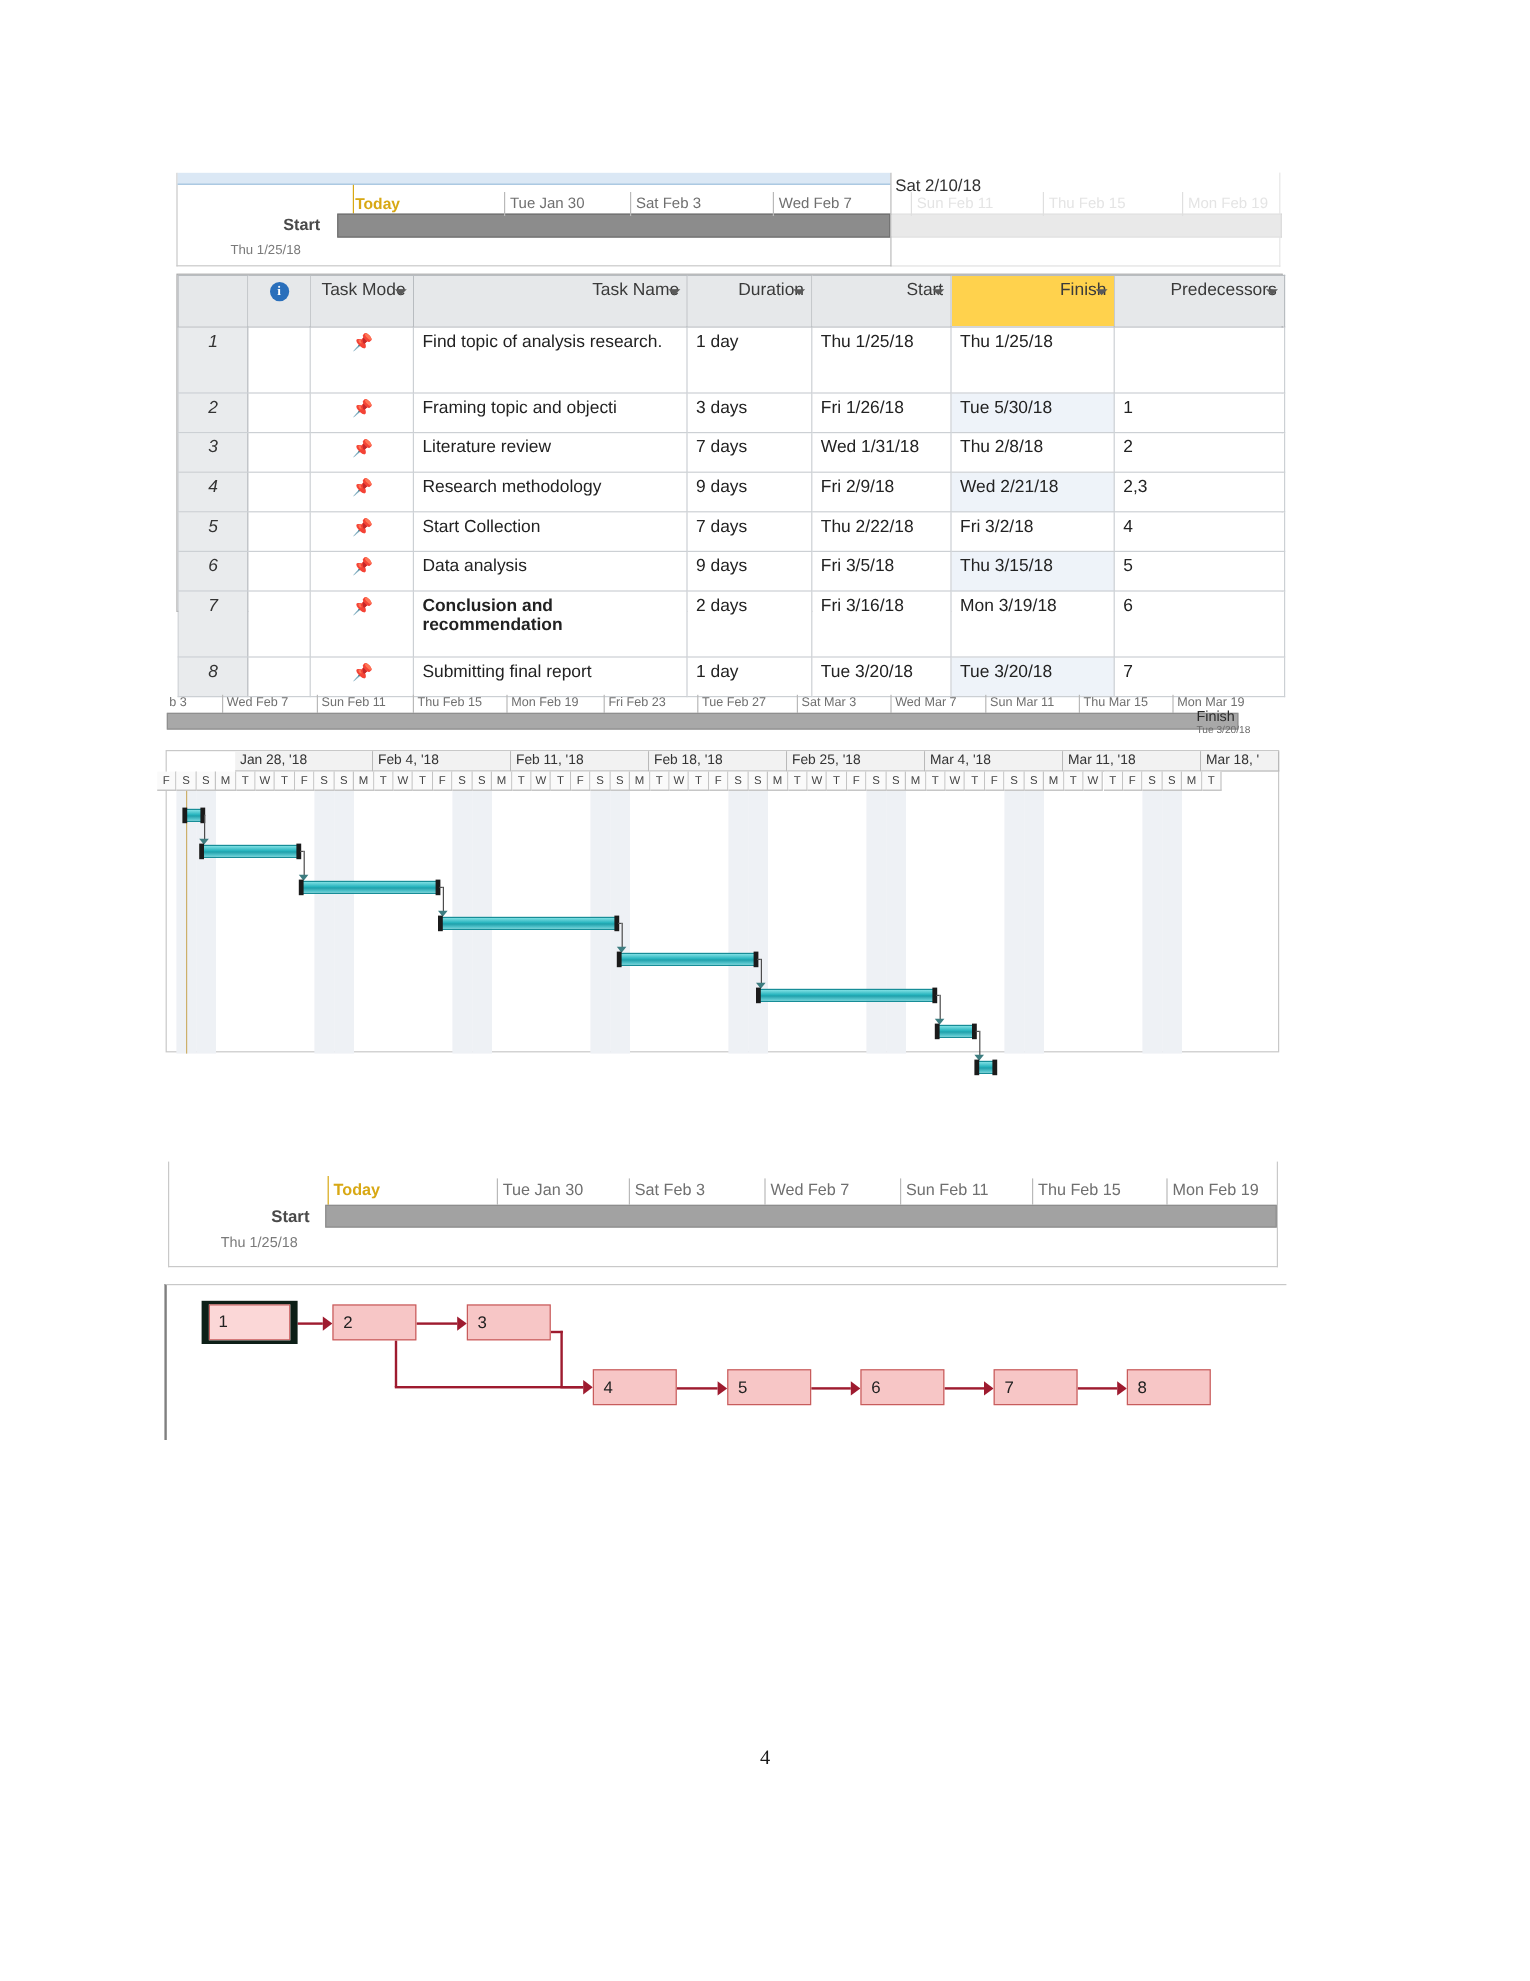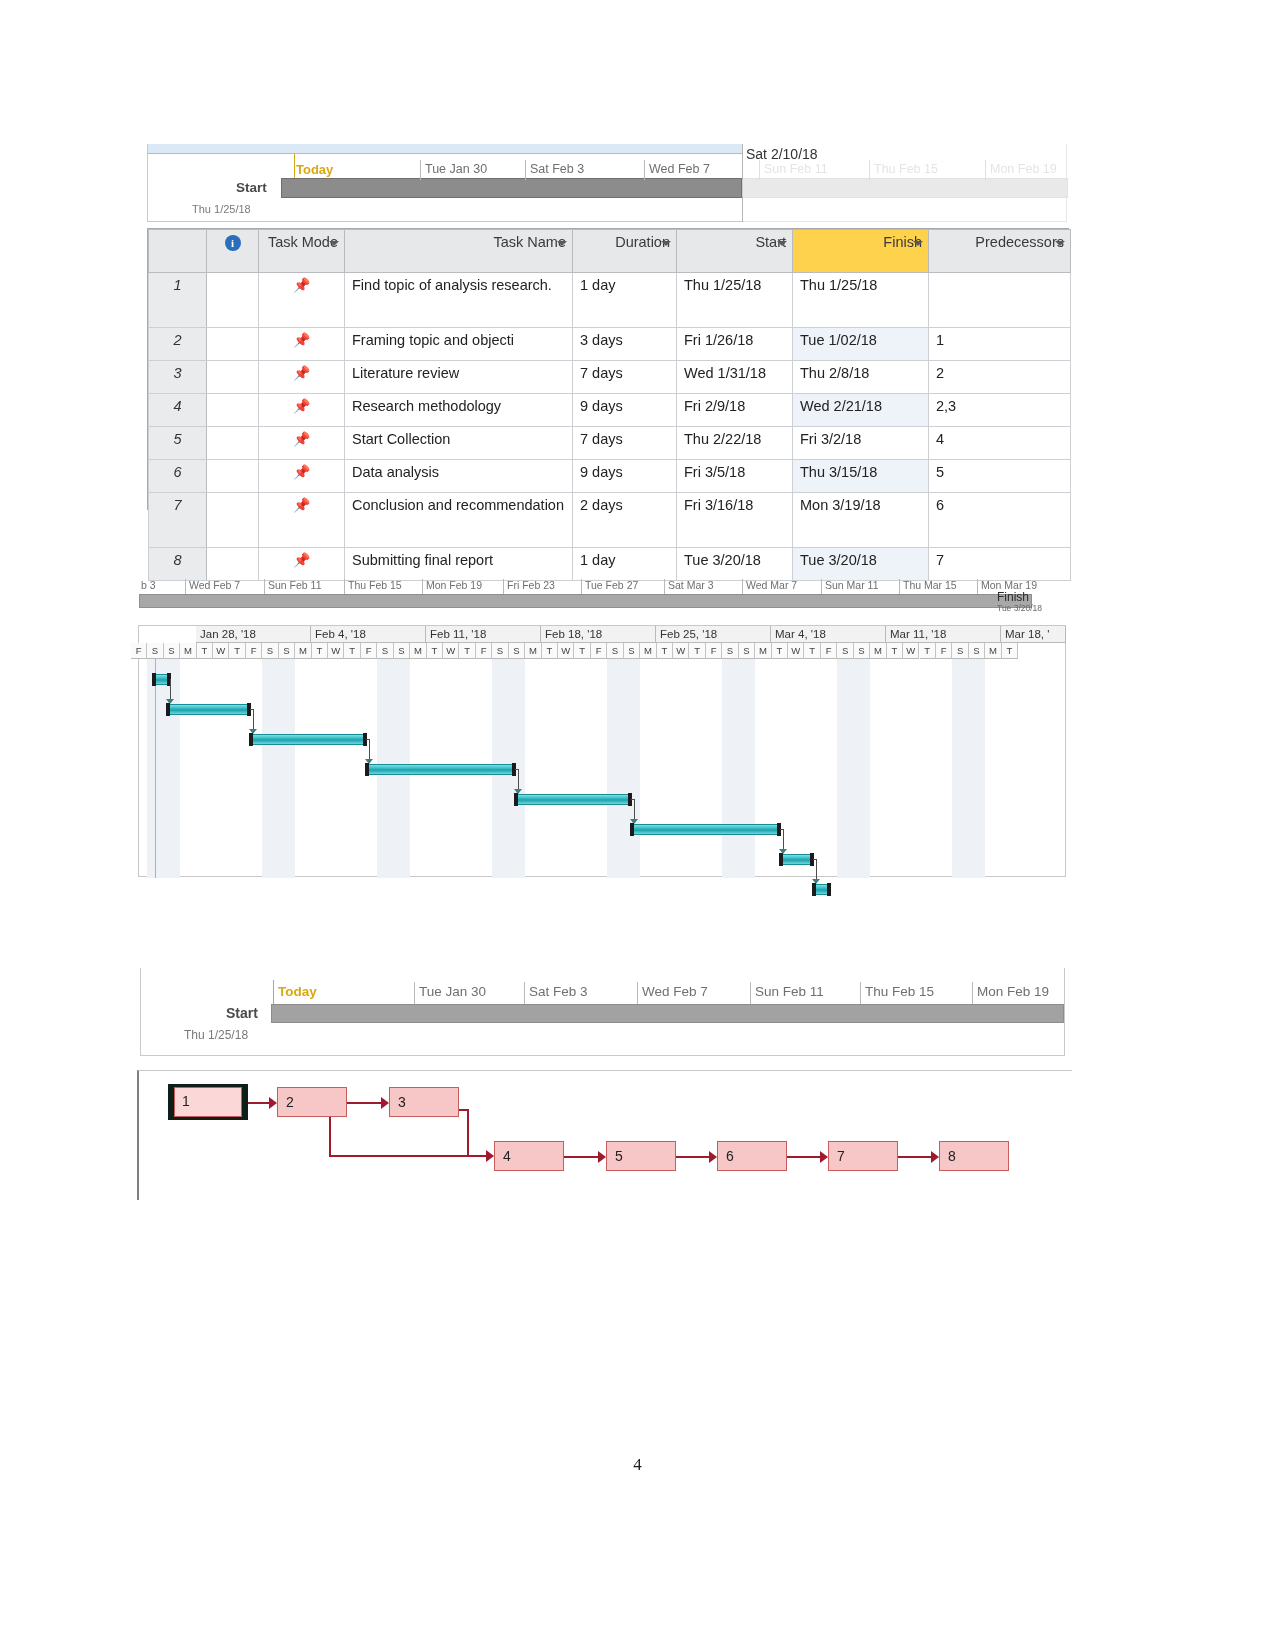--- a/index.html
+++ b/index.html
@@ -290,21 +290,21 @@
             <td class="finishcol" style="height: 46px;">Thu 1/25/18</td>
             <td style="height: 46px;"></td>
           </tr>
           <tr class="alt">
             <td class="idcell" style="height: 24px;">2</td>
             <td class="indcell" style="height: 24px;"></td>
             <td class="modecell" style="height: 24px;"><span class="pin">📌</span></td>
             <td style="height: 24px;">Framing topic and objecti</td>
             <td style="height: 24px;">3 days</td>
             <td style="height: 24px;">Fri 1/26/18</td>
-            <td class="finishcol" style="height: 24px;">Tue 1/02/18</td>
+            <td class="finishcol" style="height: 24px;">Tue 5/30/18</td>
             <td style="height: 24px;">1</td>
           </tr>
           <tr>
             <td class="idcell" style="height: 24px;">3</td>
             <td class="indcell" style="height: 24px;"></td>
             <td class="modecell" style="height: 24px;"><span class="pin">📌</span></td>
             <td style="height: 24px;">Literature review</td>
             <td style="height: 24px;">7 days</td>
             <td style="height: 24px;">Wed 1/31/18</td>
             <td class="finishcol" style="height: 24px;">Thu 2/8/18</td>
@@ -337,21 +337,21 @@
             <td style="height: 24px;">Data analysis</td>
             <td style="height: 24px;">9 days</td>
             <td style="height: 24px;">Fri 3/5/18</td>
             <td class="finishcol" style="height: 24px;">Thu 3/15/18</td>
             <td style="height: 24px;">5</td>
           </tr>
           <tr>
             <td class="idcell" style="height: 46px;">7</td>
             <td class="indcell" style="height: 46px;"></td>
             <td class="modecell" style="height: 46px;"><span class="pin">📌</span></td>
-            <td style="height: 46px;">Conclusion and recommendation</td>
+            <td style="height: 46px; font-weight: bold;">Conclusion and recommendation</td>
             <td style="height: 46px;">2 days</td>
             <td style="height: 46px;">Fri 3/16/18</td>
             <td class="finishcol" style="height: 46px;">Mon 3/19/18</td>
             <td style="height: 46px;">6</td>
           </tr>
           <tr class="alt">
             <td class="idcell" style="height: 24px;">8</td>
             <td class="indcell" style="height: 24px;"></td>
             <td class="modecell" style="height: 24px;"><span class="pin">📌</span></td>
             <td style="height: 24px;">Submitting final report</td>

